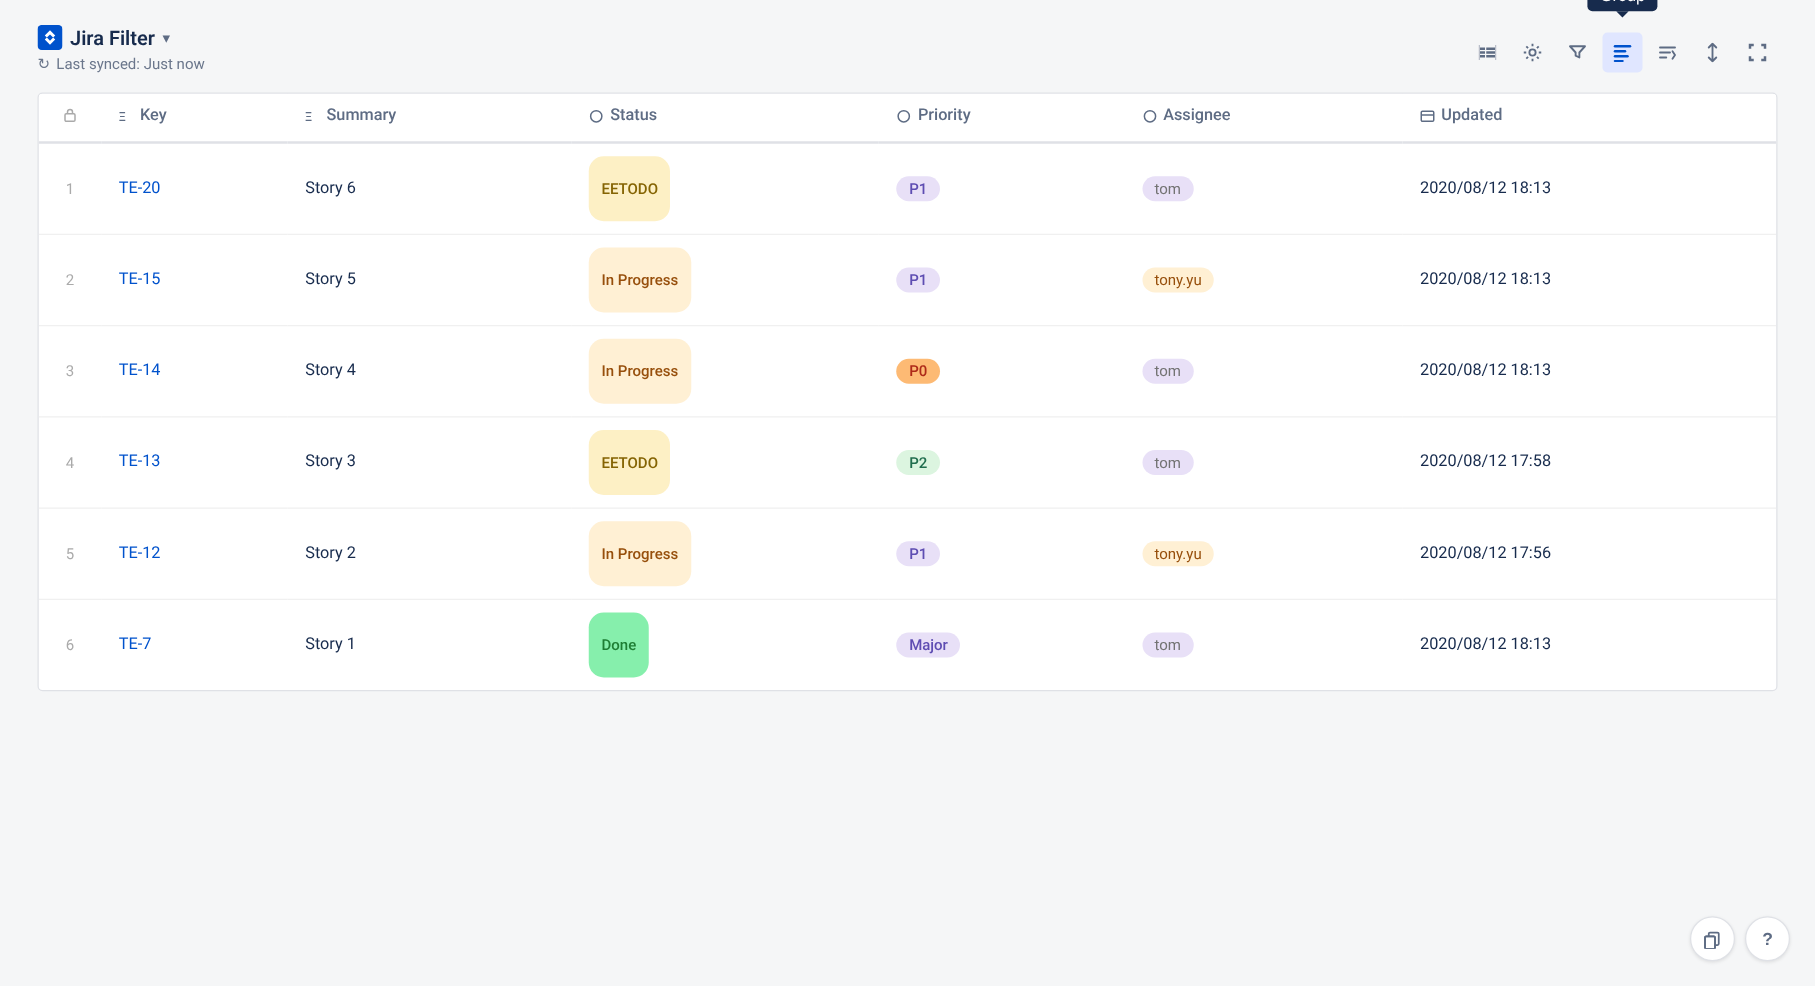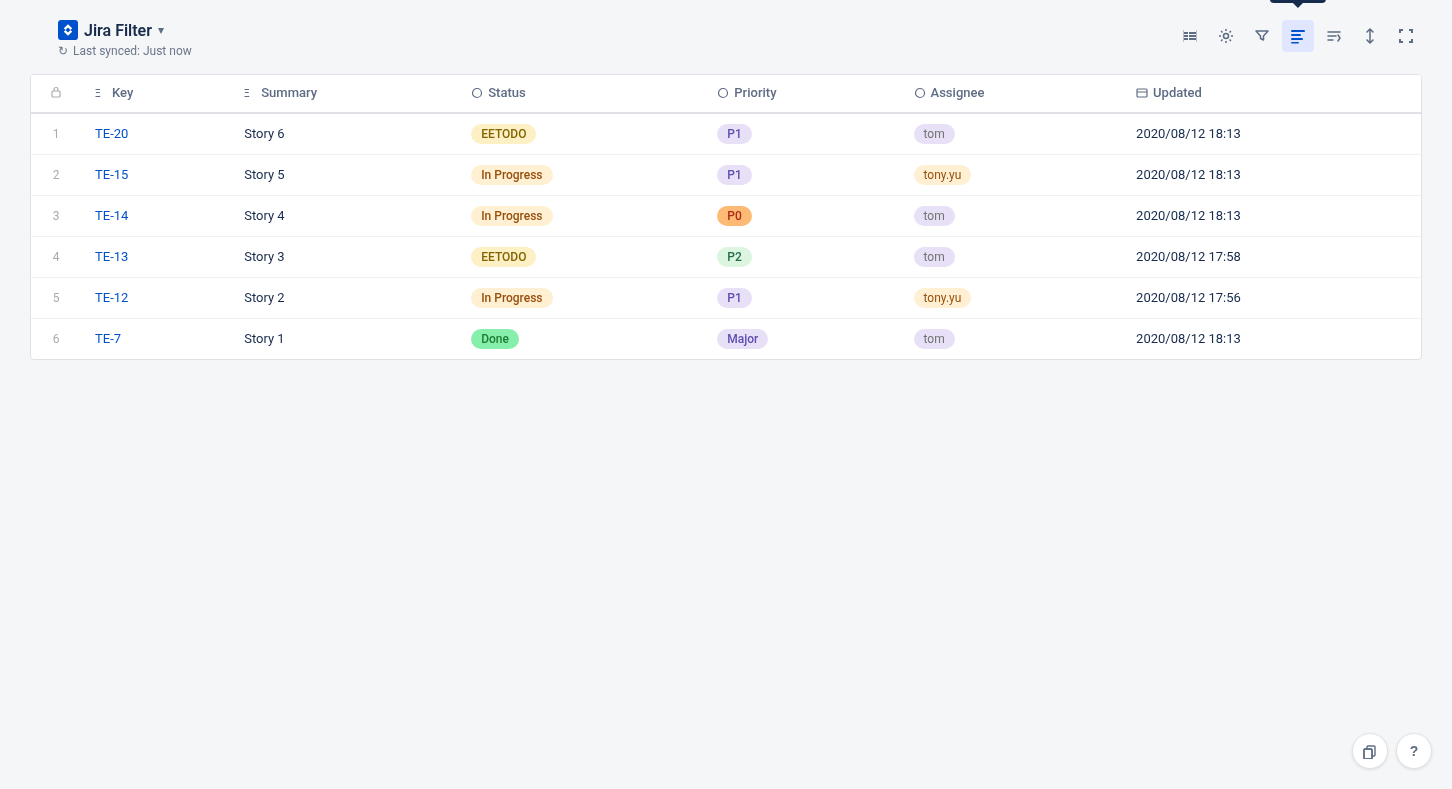--- a/index.html
+++ b/index.html
@@ -13,24 +13,23 @@
     }
 
     .main-container {
       padding: 20px 30px;
       position: relative;
     }
 
     
     .header {
       display: flex;
-      align-items: flex-start;
+      align-items: flex-end;
       justify-content: space-between;
       margin-bottom: 8px;
-      margin-left: 28px;
     }
     .title-area {
       display: flex;
       flex-direction: column;
     }
     .title-row {
       display: flex;
       align-items: center;
       gap: 6px;
     }
@@ -153,21 +152,21 @@
     }
     .key-link {
       color: #0052cc;
       text-decoration: none;
       cursor: pointer;
     }
 
     
     .badge {
       display: inline-block;
-      padding: 3px 10px;
+      padding: 19px 10px;
       border-radius: 12px;
       font-size: 12px;
       font-weight: 500;
     }
     .badge-eetodo {
       background: #fdf0c5;
       color: #856403;
     }
     .badge-inprogress {
       background: #fff0d4;

